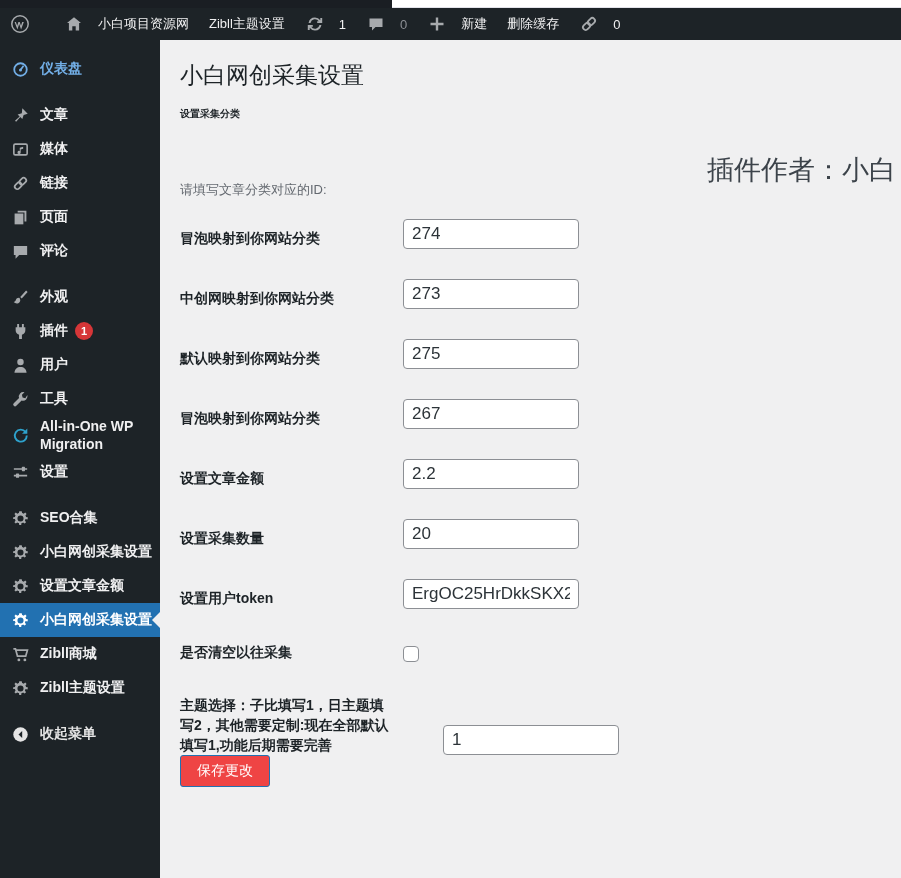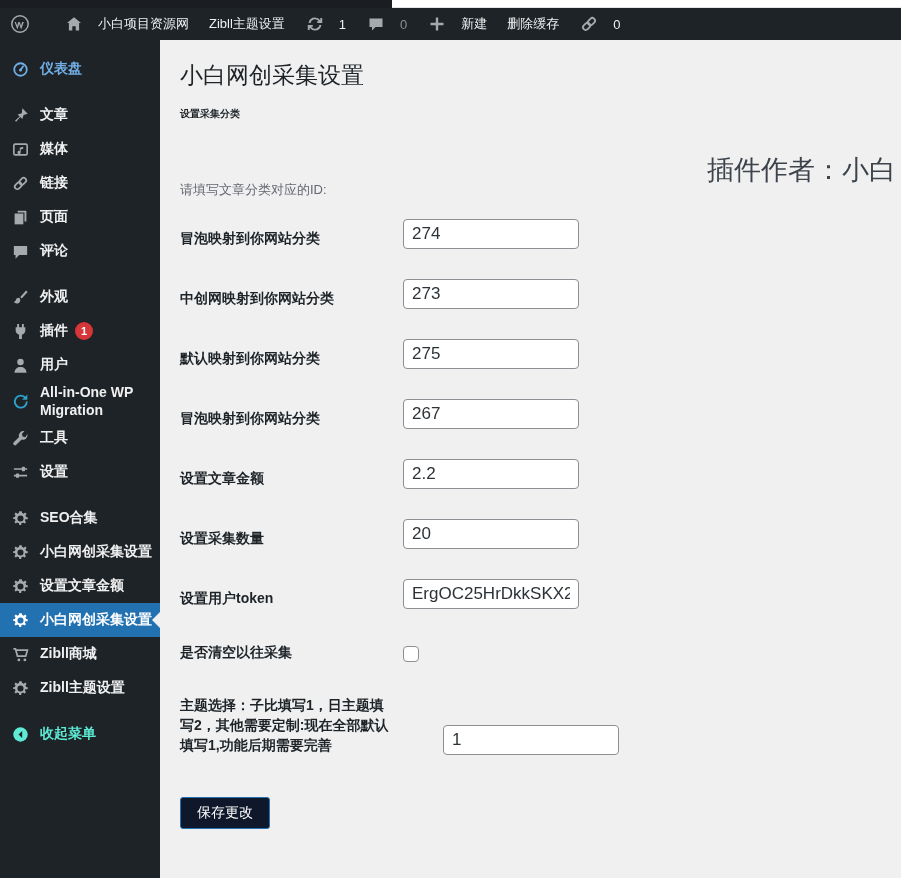--- a/index.html
+++ b/index.html
@@ -38,21 +38,21 @@
   li.separator { height: 12px; }
   .menu-item {
     position: relative; display: flex; align-items: center;
     min-height: 34px; padding: 2px 8px 2px 10px;
     color: #f0f0f1; font-size: 14px; cursor: pointer; text-decoration: none;
   }
   .menu-item .mi-icon { width: 20px; min-width: 20px; height: 20px; color: #a7aaad; display: inline-flex; align-items: center; justify-content: center; }
   .menu-item .mi-icon svg { width: 19px; height: 19px; }
   .menu-item .mi-label { margin-left: 10px; line-height: 1.25; }
   .menu-item.highlight, .menu-item.highlight .mi-icon { color: #72aee6; }
-  .menu-item.muted, .menu-item.muted .mi-icon { color: #5eead4; }
+  .menu-item.muted, .menu-item.muted .mi-icon { color: #e5e5e5; }
   .menu-item.active { background: #2271b1; color: #fff; }
   .menu-item.active .mi-icon { color: #fff; }
   .menu-item.active::after {
     content: ""; position: absolute; right: 0; top: 50%; transform: translateY(-50%);
     width: 0; height: 0; border: 8px solid transparent; border-right: 8px solid #f0f0f1; border-left-width: 0;
   }
   .menu-item .mi-icon.blue-icon { color: #2ea2cc; }
   .badge {
     margin-left: 7px; background: #d63638; color: #fff; border-radius: 50%;
     min-width: 18px; height: 18px; line-height: 18px; font-size: 11px; text-align: center; display: inline-block;
@@ -79,21 +79,21 @@
     padding: 0 8px; font-size: 17px; color: #2c3338; background: #fff;
     font-family: "Liberation Sans", "DejaVu Sans", sans-serif;
   }
   input.checkbox-input {
     -webkit-appearance: none; appearance: none; width: 16px; height: 16px;
     border: 1px solid #8c8f94; border-radius: 4px; background: #fff; cursor: pointer; margin: 0;
   }
   .row-checkbox { margin-top: 34px; }
   .row-tall { margin-top: 34px; gap: 40px; }
   .save-btn {
-    margin-top: 42px; background: #0f172a; border: 1px solid #2271b1; color: #fff;
+    background: #ef4444; border: 1px solid #2271b1; color: #fff;
     font-size: 14px; padding: 6px 16px; border-radius: 3px; cursor: pointer;
     font-family: "Liberation Sans", "DejaVu Sans", sans-serif;
   }
 </style>
 </head>
 <body>
 
 <div class="top-strip">
   <div class="dark-part"></div>
 </div>
@@ -257,37 +257,37 @@
             <svg viewBox="0 0 20 20" fill="currentColor">
               <circle cx="10" cy="6.3" r="3.4"></circle>
               <path d="M3.6 17.6c.4-4 2.9-6.1 6.4-6.1s6 2.1 6.4 6.1z"></path>
             </svg>
           </span>
           <span class="mi-label">用户</span>
         </a>
       </li>
       <li>
         <a class="menu-item">
+          <span class="mi-icon">
+            <svg viewBox="0 0 20 20" fill="currentColor">
+              <path d="M17.2 5.2a4.7 4.7 0 0 1-6 5.8l-5.6 5.6a1.9 1.9 0 0 1-2.7-2.7L8.5 8.3a4.7 4.7 0 0 1 5.7-6l-2.7 2.8.7 2.9 2.9.7z"></path>
+            </svg>
+          </span>
+          <span class="mi-label">工具</span>
+        </a>
+      </li>
+      <li>
+        <a class="menu-item">
           <span class="mi-icon blue-icon">
             <svg viewBox="0 0 20 20">
               <path fill="none" stroke="currentColor" stroke-width="2" d="M15.3 6.3A6.3 6.3 0 1 0 16.6 10"></path>
               <path fill="currentColor" d="M17.2 2.6v5.6h-5.6z"></path>
             </svg>
           </span>
           <span class="mi-label">All-in-One WP Migration</span>
-        </a>
-      </li>
-      <li>
-        <a class="menu-item">
-          <span class="mi-icon">
-            <svg viewBox="0 0 20 20" fill="currentColor">
-              <path d="M17.2 5.2a4.7 4.7 0 0 1-6 5.8l-5.6 5.6a1.9 1.9 0 0 1-2.7-2.7L8.5 8.3a4.7 4.7 0 0 1 5.7-6l-2.7 2.8.7 2.9 2.9.7z"></path>
-            </svg>
-          </span>
-          <span class="mi-label">工具</span>
         </a>
       </li>
       <li>
         <a class="menu-item">
           <span class="mi-icon">
             <svg viewBox="0 0 20 20">
               <path d="M3 6.3h14M3 13.3h14" stroke="currentColor" stroke-width="1.7" fill="none"></path>
               <rect x="11.4" y="4" width="3.3" height="4.6" rx="0.7" fill="currentColor"></rect>
               <rect x="5.2" y="11" width="3.3" height="4.6" rx="0.7" fill="currentColor"></rect>
             </svg>

